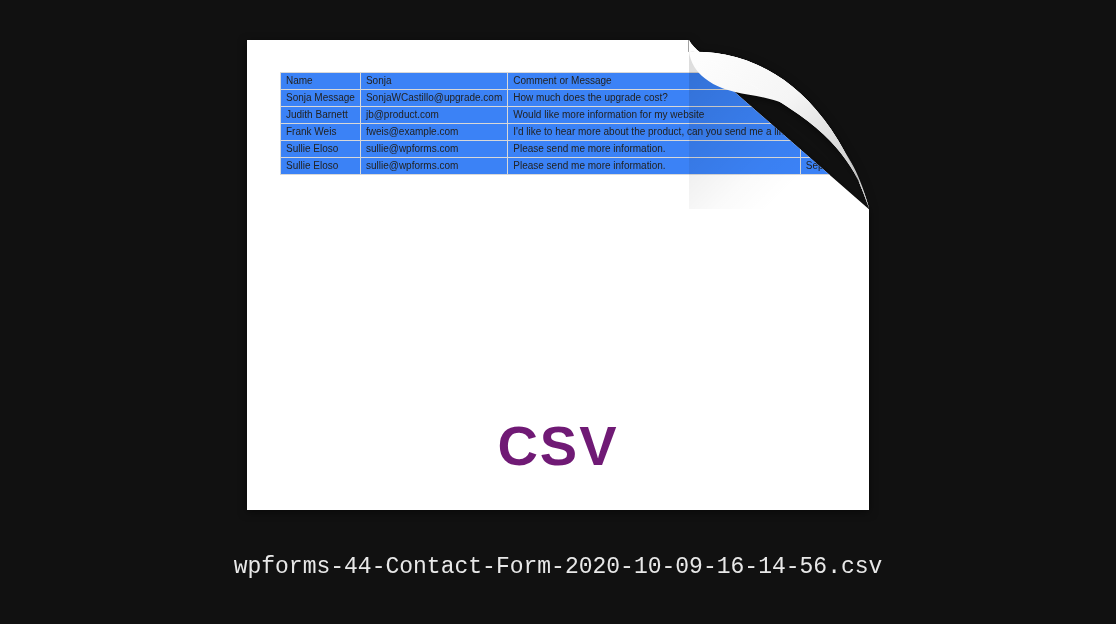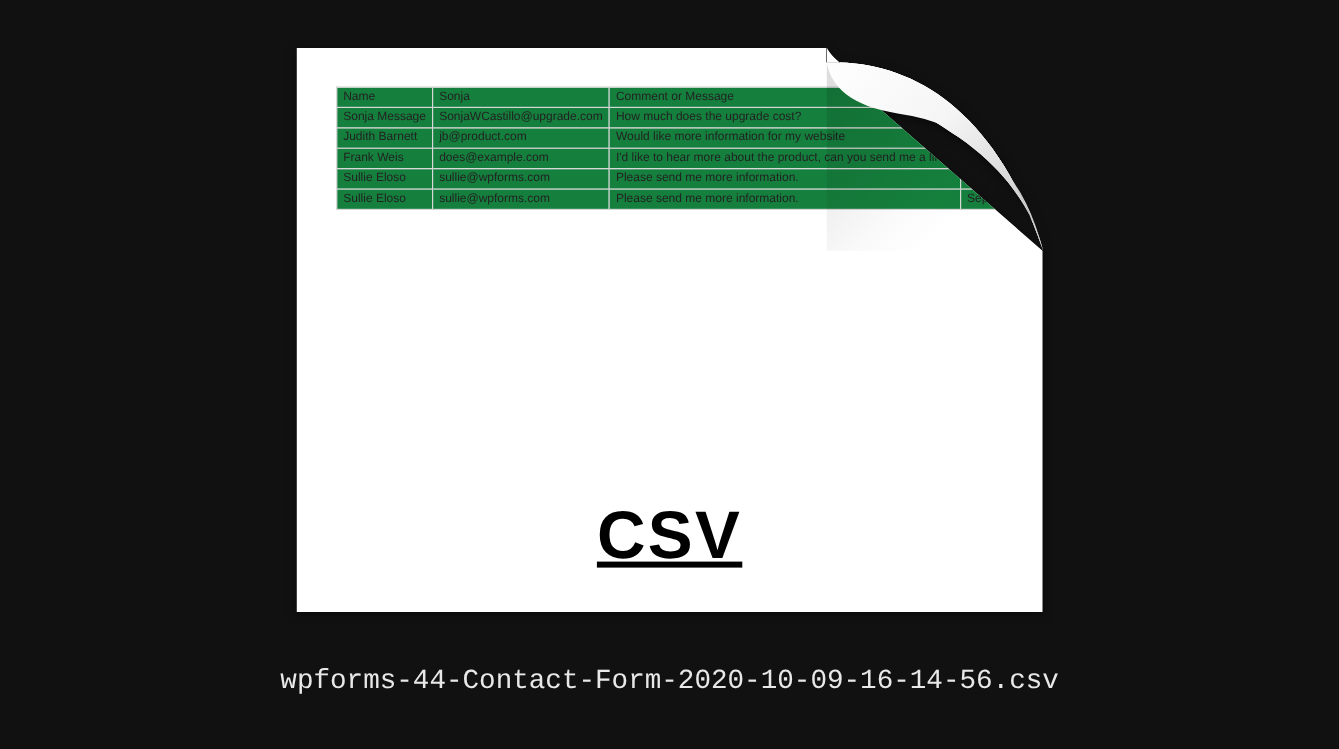--- a/index.html
+++ b/index.html
@@ -63,37 +63,36 @@
       font-size: 10px;
       color: #222;
       width: auto;
     }
     th, td {
       border: 1px solid #d8d8d8;
       padding: 2px 5px 3px 5px;
       text-align: left;
       font-weight: 400;
       white-space: nowrap;
-      background: #15803d;
+      background: #3b82f6;
       margin-left: 48px;
     }
     th {
       font-weight: 400;
     }
     .csv-label {
       position: absolute;
       left: 50%;
       transform: translateX(-50%);
       bottom: 32px;
       font-size: 56px;
       font-weight: 600;
-      color: #000000;
+      color: #701a75;
       letter-spacing: 2px;
       font-family: -apple-system, Helvetica, Arial, sans-serif;
-      text-decoration: underline;
     }
     .filename {
       margin-top: 44px;
       color: #e8e8e8;
       font-size: 23px;
       font-weight: 400;
       font-family: Liberation Mono, monospace;
     }
   </style>
 </head>
@@ -120,21 +119,21 @@
             <td>October</td>
           </tr>
           <tr>
             <td>Judith Barnett</td>
             <td>jb@product.com</td>
             <td>Would like more information for my website</td>
             <td>October</td>
           </tr>
           <tr>
             <td>Frank Weis</td>
-            <td>does@example.com</td>
+            <td>fweis@example.com</td>
             <td>I'd like to hear more about the product, can you send me a link?</td>
             <td>October</td>
           </tr>
           <tr>
             <td>Sullie Eloso</td>
             <td>sullie@wpforms.com</td>
             <td>Please send me more information.</td>
             <td>October</td>
           </tr>
           <tr>

